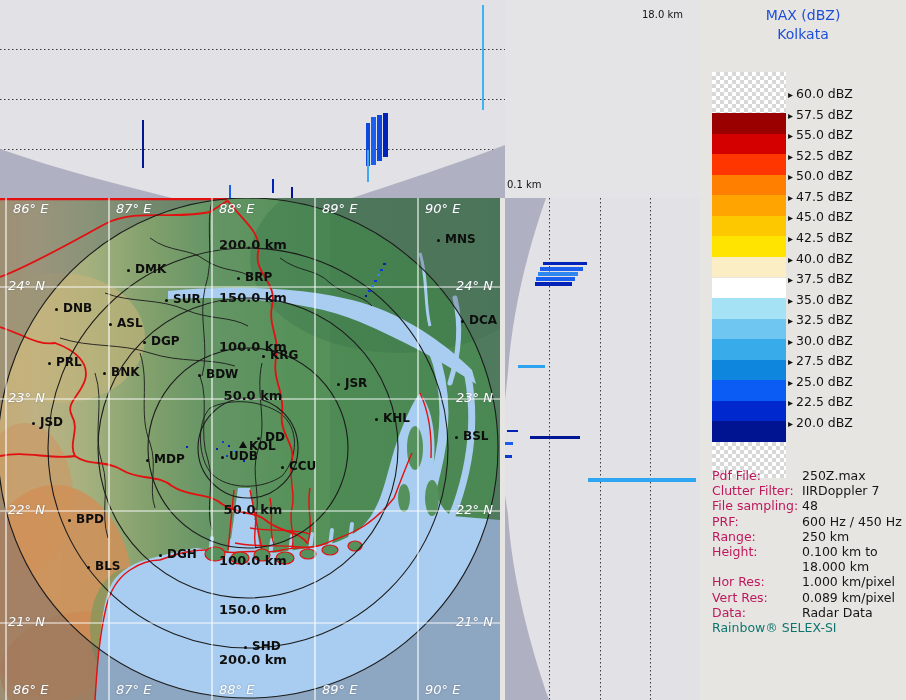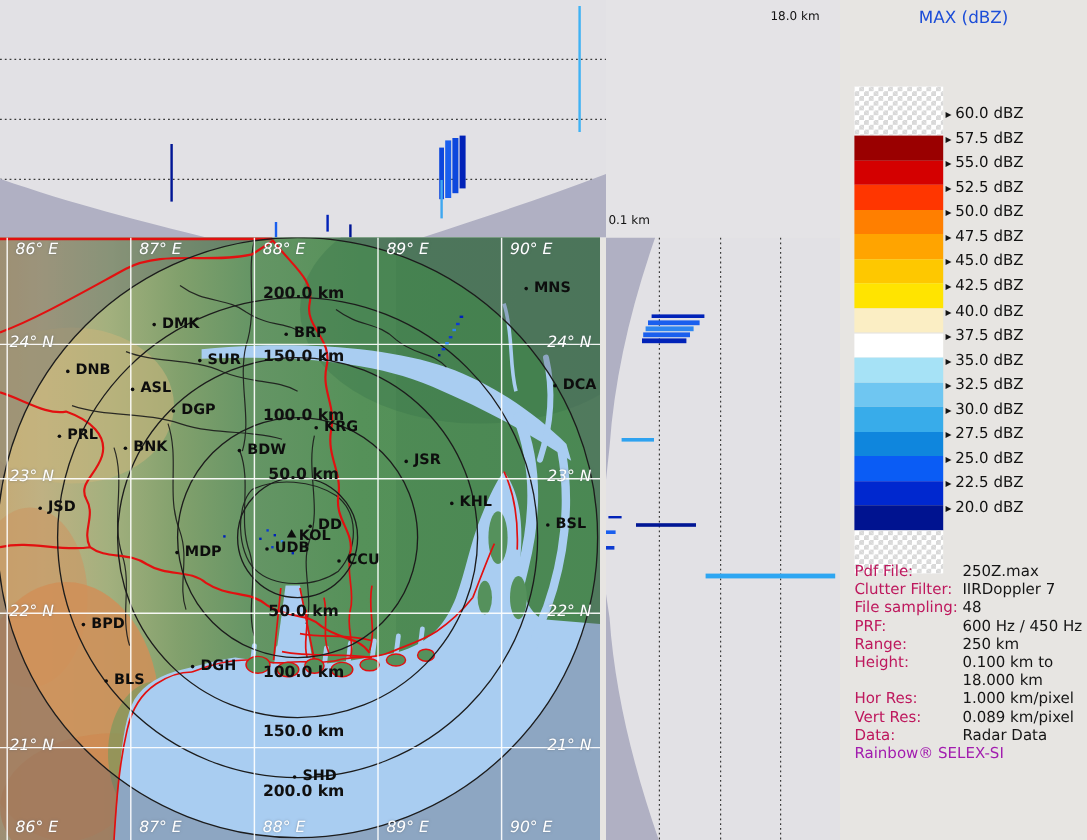--- a/index.html
+++ b/index.html
@@ -24,21 +24,21 @@
   #legend-title{position:absolute;left:0;top:6px;width:206px;text-align:center;font-size:14px;line-height:18.5px;color:#1d4ed8;}
   .band{position:absolute;left:12px;width:74px;}
   .checker{background-color:#fff;background-image:
      linear-gradient(45deg,#d8d8d8 25%,transparent 25%,transparent 75%,#d8d8d8 75%),
      linear-gradient(45deg,#d8d8d8 25%,transparent 25%,transparent 75%,#d8d8d8 75%);
      background-size:8px 8px;background-position:0 0,4px 4px;}
   .scale-label{position:absolute;left:88px;font-size:12.5px;color:#131313;white-space:nowrap;}
   .scale-label .arrow{font-size:10px;margin-right:3px;}
   .info-label{position:absolute;left:12px;font-size:12.5px;color:#be185d;white-space:nowrap;}
   .info-value{position:absolute;left:102px;font-size:12.5px;color:#161616;white-space:nowrap;}
-  #legend-footer{position:absolute;left:12px;font-size:12.5px;color:#a21caf;}
+  #legend-footer{position:absolute;left:12px;font-size:12.5px;color:#0f766e;}
   svg{display:block;}
 </style>
 </head>
 <body>
 
 <div id="stage">
 
   <div id="top-panel" class="abs">
     <svg width="505" height="198" viewBox="0 0 505 198">
       <line x1="0" y1="49.5" x2="505" y2="49.5" stroke="#3a3a3a" stroke-width="1" stroke-dasharray="1.5 2.5"></line>
@@ -300,20 +300,21 @@
       <div class="city" style="left:229px;top:251px">UDB</div>
       <div class="city-dot" style="left:281px;top:268px"></div>
       <div class="city" style="left:289px;top:261px">CCU</div>
       <div class="site-marker" style="left:239px;top:243px"></div>
       <div class="city" style="left:249px;top:241px">KOL</div>
     </div>
 
   <div id="legend-panel" class="abs">
     <div id="legend-title">
       <div>MAX (dBZ)</div>
+      <div>Kolkata</div>
     </div>
     <div id="color-scale">
         <div class="band checker" style="top:72px;height:41px"></div>
         <div class="band" style="top:113.0px;height:20.5625px;background:#9a0000"></div>
         <div class="band" style="top:133.6px;height:20.5625px;background:#d40000"></div>
         <div class="band" style="top:154.1px;height:20.5625px;background:#ff3600"></div>
         <div class="band" style="top:174.7px;height:20.5625px;background:#ff7f00"></div>
         <div class="band" style="top:195.3px;height:20.5625px;background:#ffa400"></div>
         <div class="band" style="top:215.8px;height:20.5625px;background:#fec800"></div>
         <div class="band" style="top:236.4px;height:20.5625px;background:#ffe400"></div>

